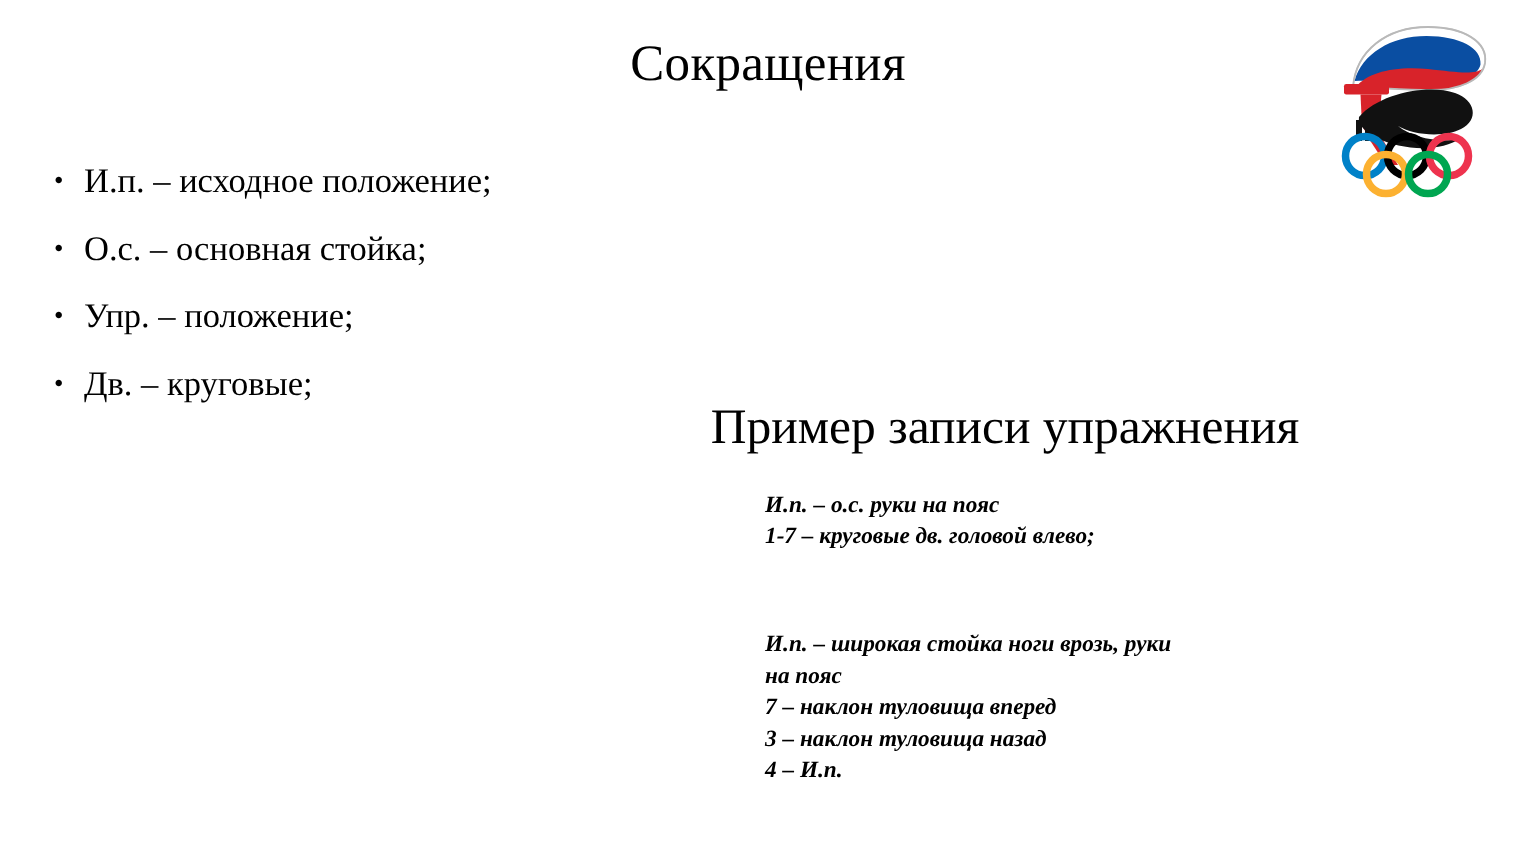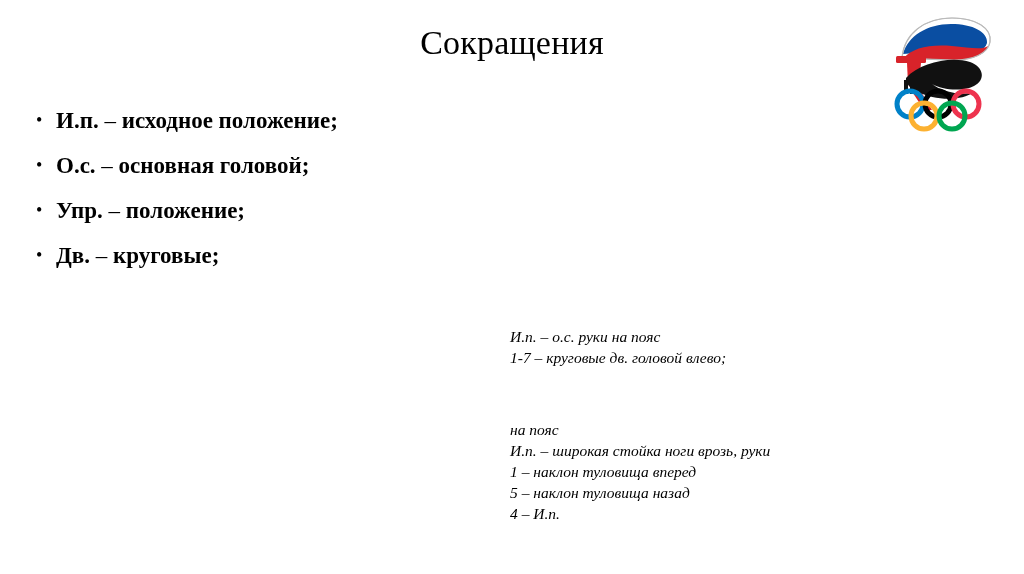--- a/index.html
+++ b/index.html
@@ -53,27 +53,27 @@
     white-space: nowrap;
   }
   .abbrev-item .bullet {
     position: absolute;
     left: 6px;
     top: 0;
     font-size: 18px;
     line-height: 45px;
   }
   .abbrev-item .abbr {
-    font-weight: bold;
+    font-weight: normal;
   }
   .abbrev-item .dash {
     font-weight: normal;
   }
   .abbrev-item .meaning {
-    font-weight: bold;
+    font-weight: normal;
   }
 
   
   .example-heading {
     position: absolute;
     left: 420px;
     top: 264px;
     width: 500px;
     text-align: center;
     font-size: 33px;
@@ -82,21 +82,21 @@
   }
 
   
   .example-block {
     position: absolute;
     left: 510px;
     width: 420px;
     font-size: 15.5px;
     line-height: 21px;
     font-style: italic;
-    font-weight: normal;
+    font-weight: bold;
   }
   .example-block-1 { top: 326px; }
   .example-block-2 { top: 419px; }
   .example-line { white-space: nowrap; }
 
   
   .logo {
     position: absolute;
     left: 880px;
     top: 6px;
@@ -110,41 +110,42 @@
 
 <div class="slide">
 
   <div class="slide-title">Сокращения</div>
 
   <ul class="abbrev-list">
     <li class="abbrev-item">
       <span class="bullet">•</span><span class="abbr">И.п.</span>&nbsp;<span class="dash">–</span>&nbsp;<span class="meaning">исходное положение;</span>
     </li>
     <li class="abbrev-item">
-      <span class="bullet">•</span><span class="abbr">О.с.</span>&nbsp;<span class="dash">–</span>&nbsp;<span class="meaning">основная головой;</span>
+      <span class="bullet">•</span><span class="abbr">О.с.</span>&nbsp;<span class="dash">–</span>&nbsp;<span class="meaning">основная стойка;</span>
     </li>
     <li class="abbrev-item">
       <span class="bullet">•</span><span class="abbr">Упр.</span>&nbsp;<span class="dash">–</span>&nbsp;<span class="meaning">положение;</span>
     </li>
     <li class="abbrev-item">
       <span class="bullet">•</span><span class="abbr">Дв.</span>&nbsp;<span class="dash">–</span>&nbsp;<span class="meaning">круговые;</span>
     </li>
   </ul>
 
+  <div class="example-heading">Пример записи упражнения</div>
 
   <div class="example-block example-block-1">
     <div class="example-line">И.п. – о.с. руки на пояс</div>
     <div class="example-line">1-7 – круговые дв. головой влево;</div>
   </div>
 
   <div class="example-block example-block-2">
+    <div class="example-line">И.п. – широкая стойка ноги врозь, руки</div>
     <div class="example-line">на пояс</div>
-    <div class="example-line">И.п. – широкая стойка ноги врозь, руки</div>
-    <div class="example-line">1 – наклон туловища вперед</div>
-    <div class="example-line">5 – наклон туловища назад</div>
+    <div class="example-line">7 – наклон туловища вперед</div>
+    <div class="example-line">3 – наклон туловища назад</div>
     <div class="example-line">4 – И.п.</div>
   </div>
 
   <div class="logo">
     <svg width="128" height="126" viewBox="0 0 128 126" xmlns="http://www.w3.org/2000/svg">
 
       <g>
         <path d="M22 52 C24 28 44 12 72 12 C96 12 112 22 110 36 C108 48 92 54 74 54 C54 54 36 52 22 52 Z" fill="#ffffff" stroke="#c9c9c9" stroke-width="1"></path>
         <path d="M23 48 C28 30 47 18 71 18 C93 18 108 26 107 37 C105 46 90 50 73 49 C55 48 37 47 23 48 Z" fill="#0a4ea2"></path>
         <path d="M24 52 C32 42 50 38 72 40 C90 42 103 44 108 40 C106 48 92 54 74 54 C54 54 36 52 24 52 Z" fill="#d8232a"></path>

